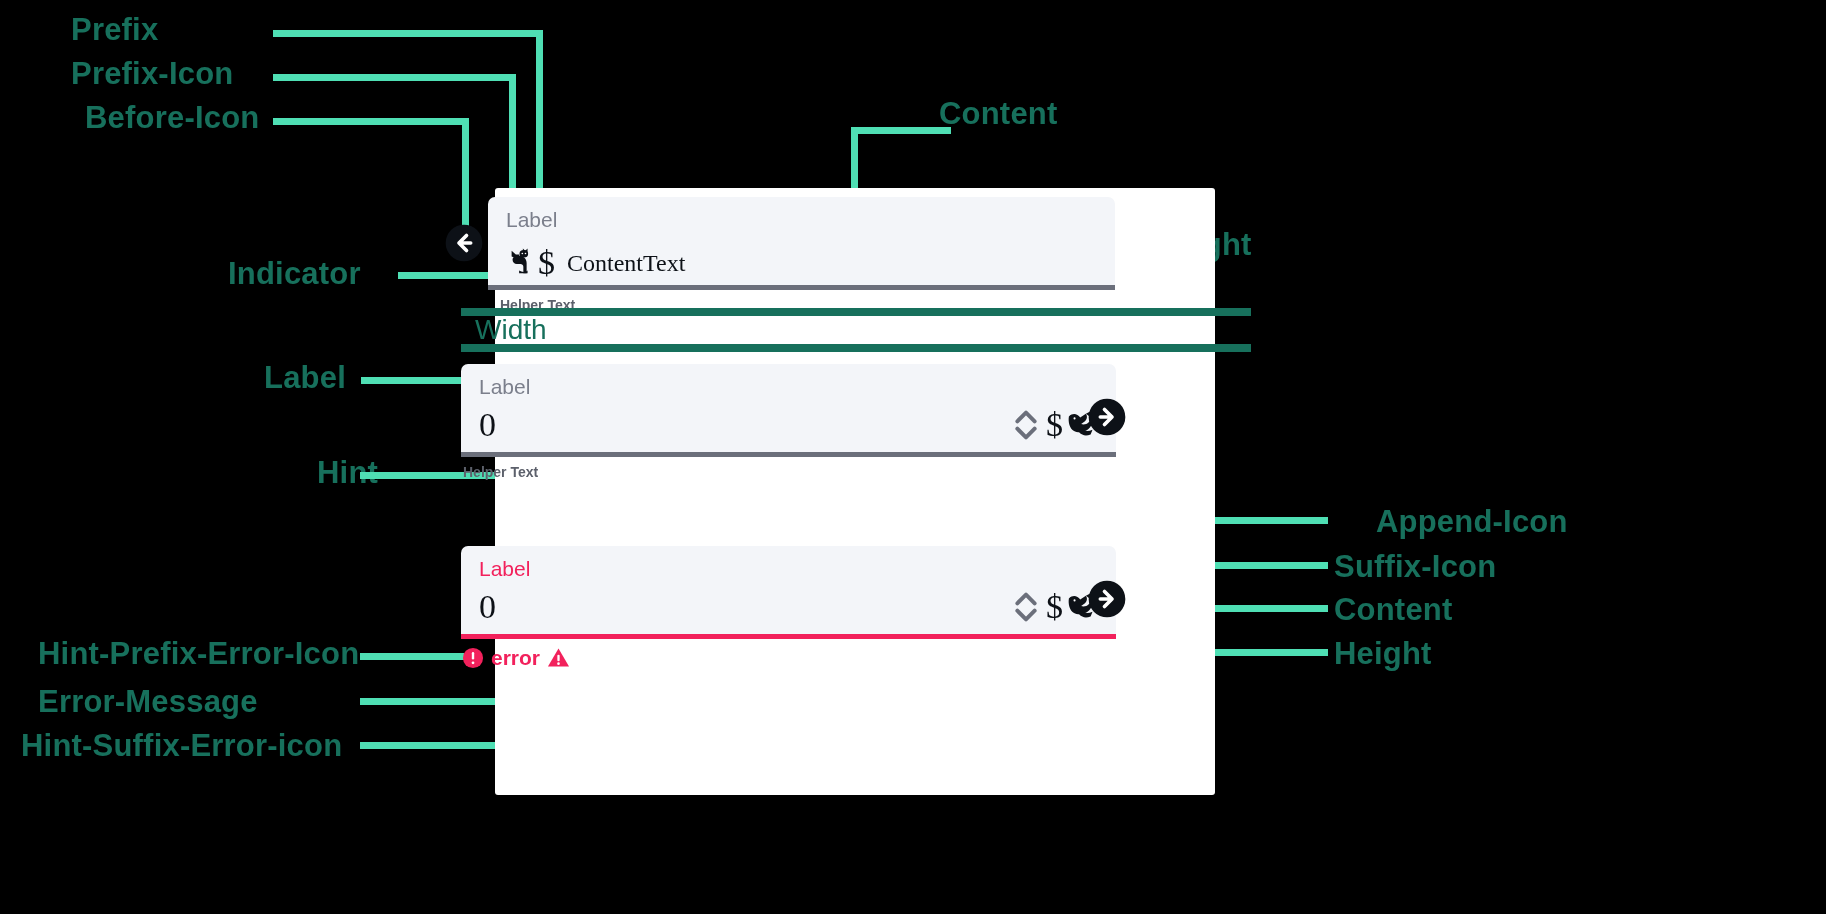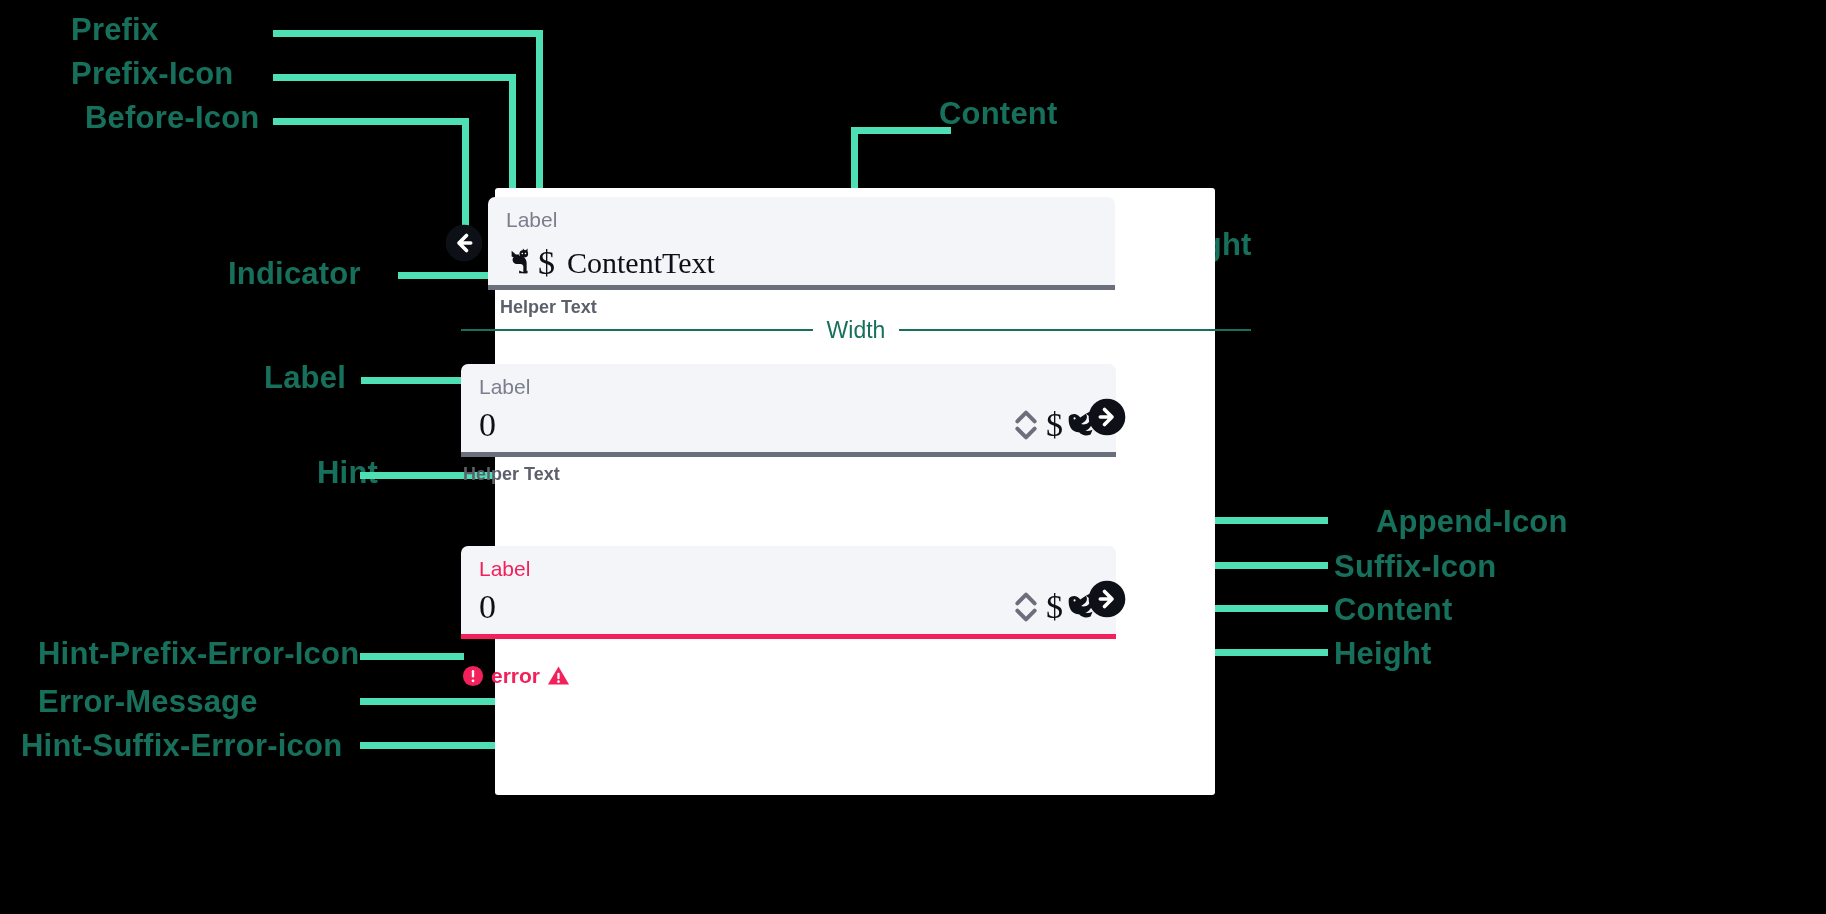--- a/index.html
+++ b/index.html
@@ -62,57 +62,58 @@
     background:#6b6f7b;
   }
   .underline.err { background:#f2215c; height:5px; }
 
   .frow {
     position:absolute;
     left:18px; right:14px; bottom:10px;
     display:flex; align-items:center;
   }
   .ftext {
-    font-size:30px; color:#0d1117;
+    font-size:24px; color:#0d1117;
     font-family:"Liberation Serif", serif;
     line-height:1;
   }
   .fnum {
     font-size:34px; color:#0d1117;
     font-family:"Liberation Serif", serif;
     line-height:1;
   }
   .spacer { flex:1; }
 
   .ic { display:inline-flex; align-items:center; justify-content:center; }
   .dollar {
     font-size:34px; color:#0d1117; line-height:1;
     font-family:"Liberation Serif", serif;
   }
 
   .helper {
     position:absolute;
-    font-size:18px;
+    font-size:14px;
     color:#5c606b;
     font-weight:bold;
     line-height:1;
   }
   .errmsg {
     position:absolute;
     display:flex; align-items:center; gap:7px;
     font-size:21px; font-weight:bold; color:#f2215c;
     line-height:1;
   }
 
   
   .wdiv {
     position:absolute;
-    display:flex; align-items:center;
+    display:flex; 
     color:#17705c;
-    font-size:23px;
+    font-size:28px;
+    flex-direction:column;
   }
   .wdiv .bar { flex:1; height:1.5px; background:#17705c; }
   .wdiv .wlbl { padding:0 14px; line-height:1; }
 
   
   .hmark {
     position:absolute;
     width:2px;
     background:#17705c;
   }
@@ -278,21 +279,21 @@
     </div>
   </div>
 
   <div class="ic" style="position:absolute; left:590px; top:389px; width:44px; height:44px;">
     <svg width="40" height="40" viewBox="0 0 24 24" aria-hidden="true">
       <circle cx="12" cy="12" r="11" fill="#0d1117"></circle>
       <path d="M10.5 7.5L15 12l-4.5 4.5M15 12H8" stroke="#ffffff" stroke-width="2.2" fill="none" stroke-linecap="round" stroke-linejoin="round"></path>
     </svg>
   </div>
 
-  <div class="errmsg" style="left:-33px; top:476px;">
+  <div class="errmsg" style="left:-33px; top:458px;">
     <span class="ic" style="width:22px;height:22px;">
       <svg width="22" height="22" viewBox="0 0 24 24" aria-hidden="true">
         <circle cx="12" cy="12" r="11" fill="#f2215c"></circle>
         <rect x="10.7" y="5.5" width="2.6" height="8" rx="1.3" fill="#ffffff"></rect>
         <circle cx="12" cy="17.2" r="1.5" fill="#ffffff"></circle>
       </svg>
     </span>
     <span>error</span>
     <span class="ic" style="width:23px;height:23px;">
       <svg width="23" height="23" viewBox="0 0 24 24" aria-hidden="true">

